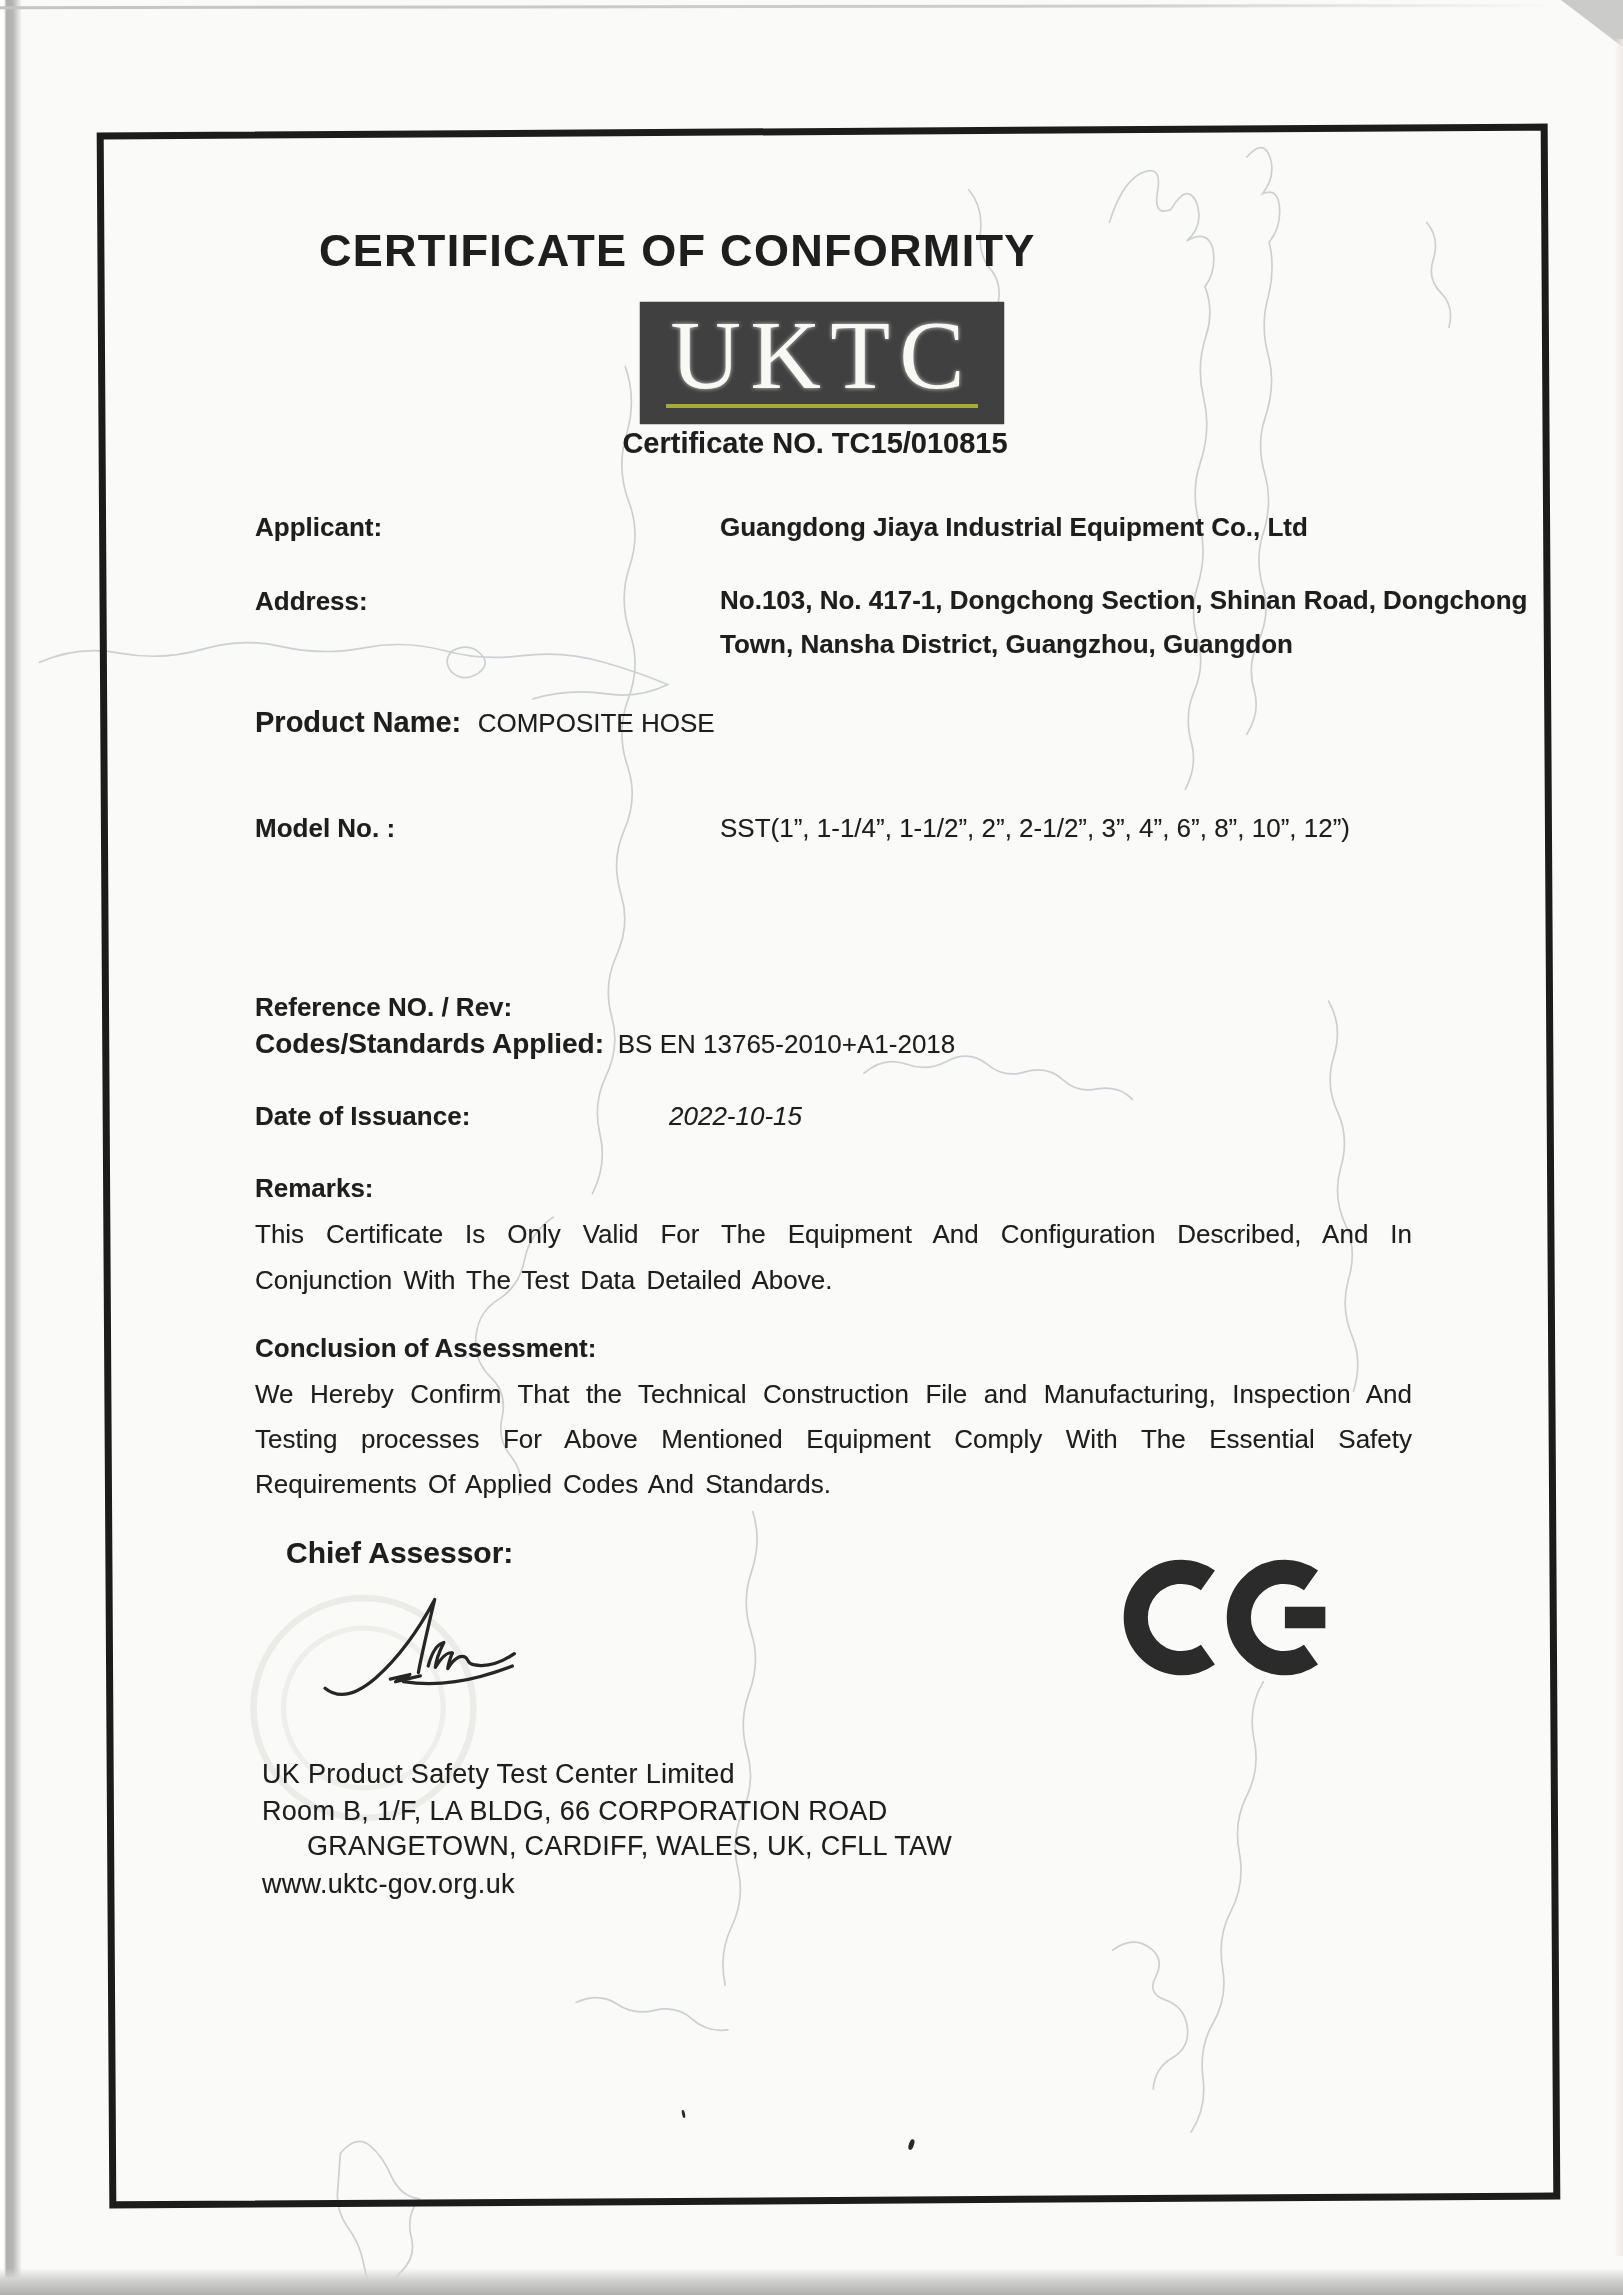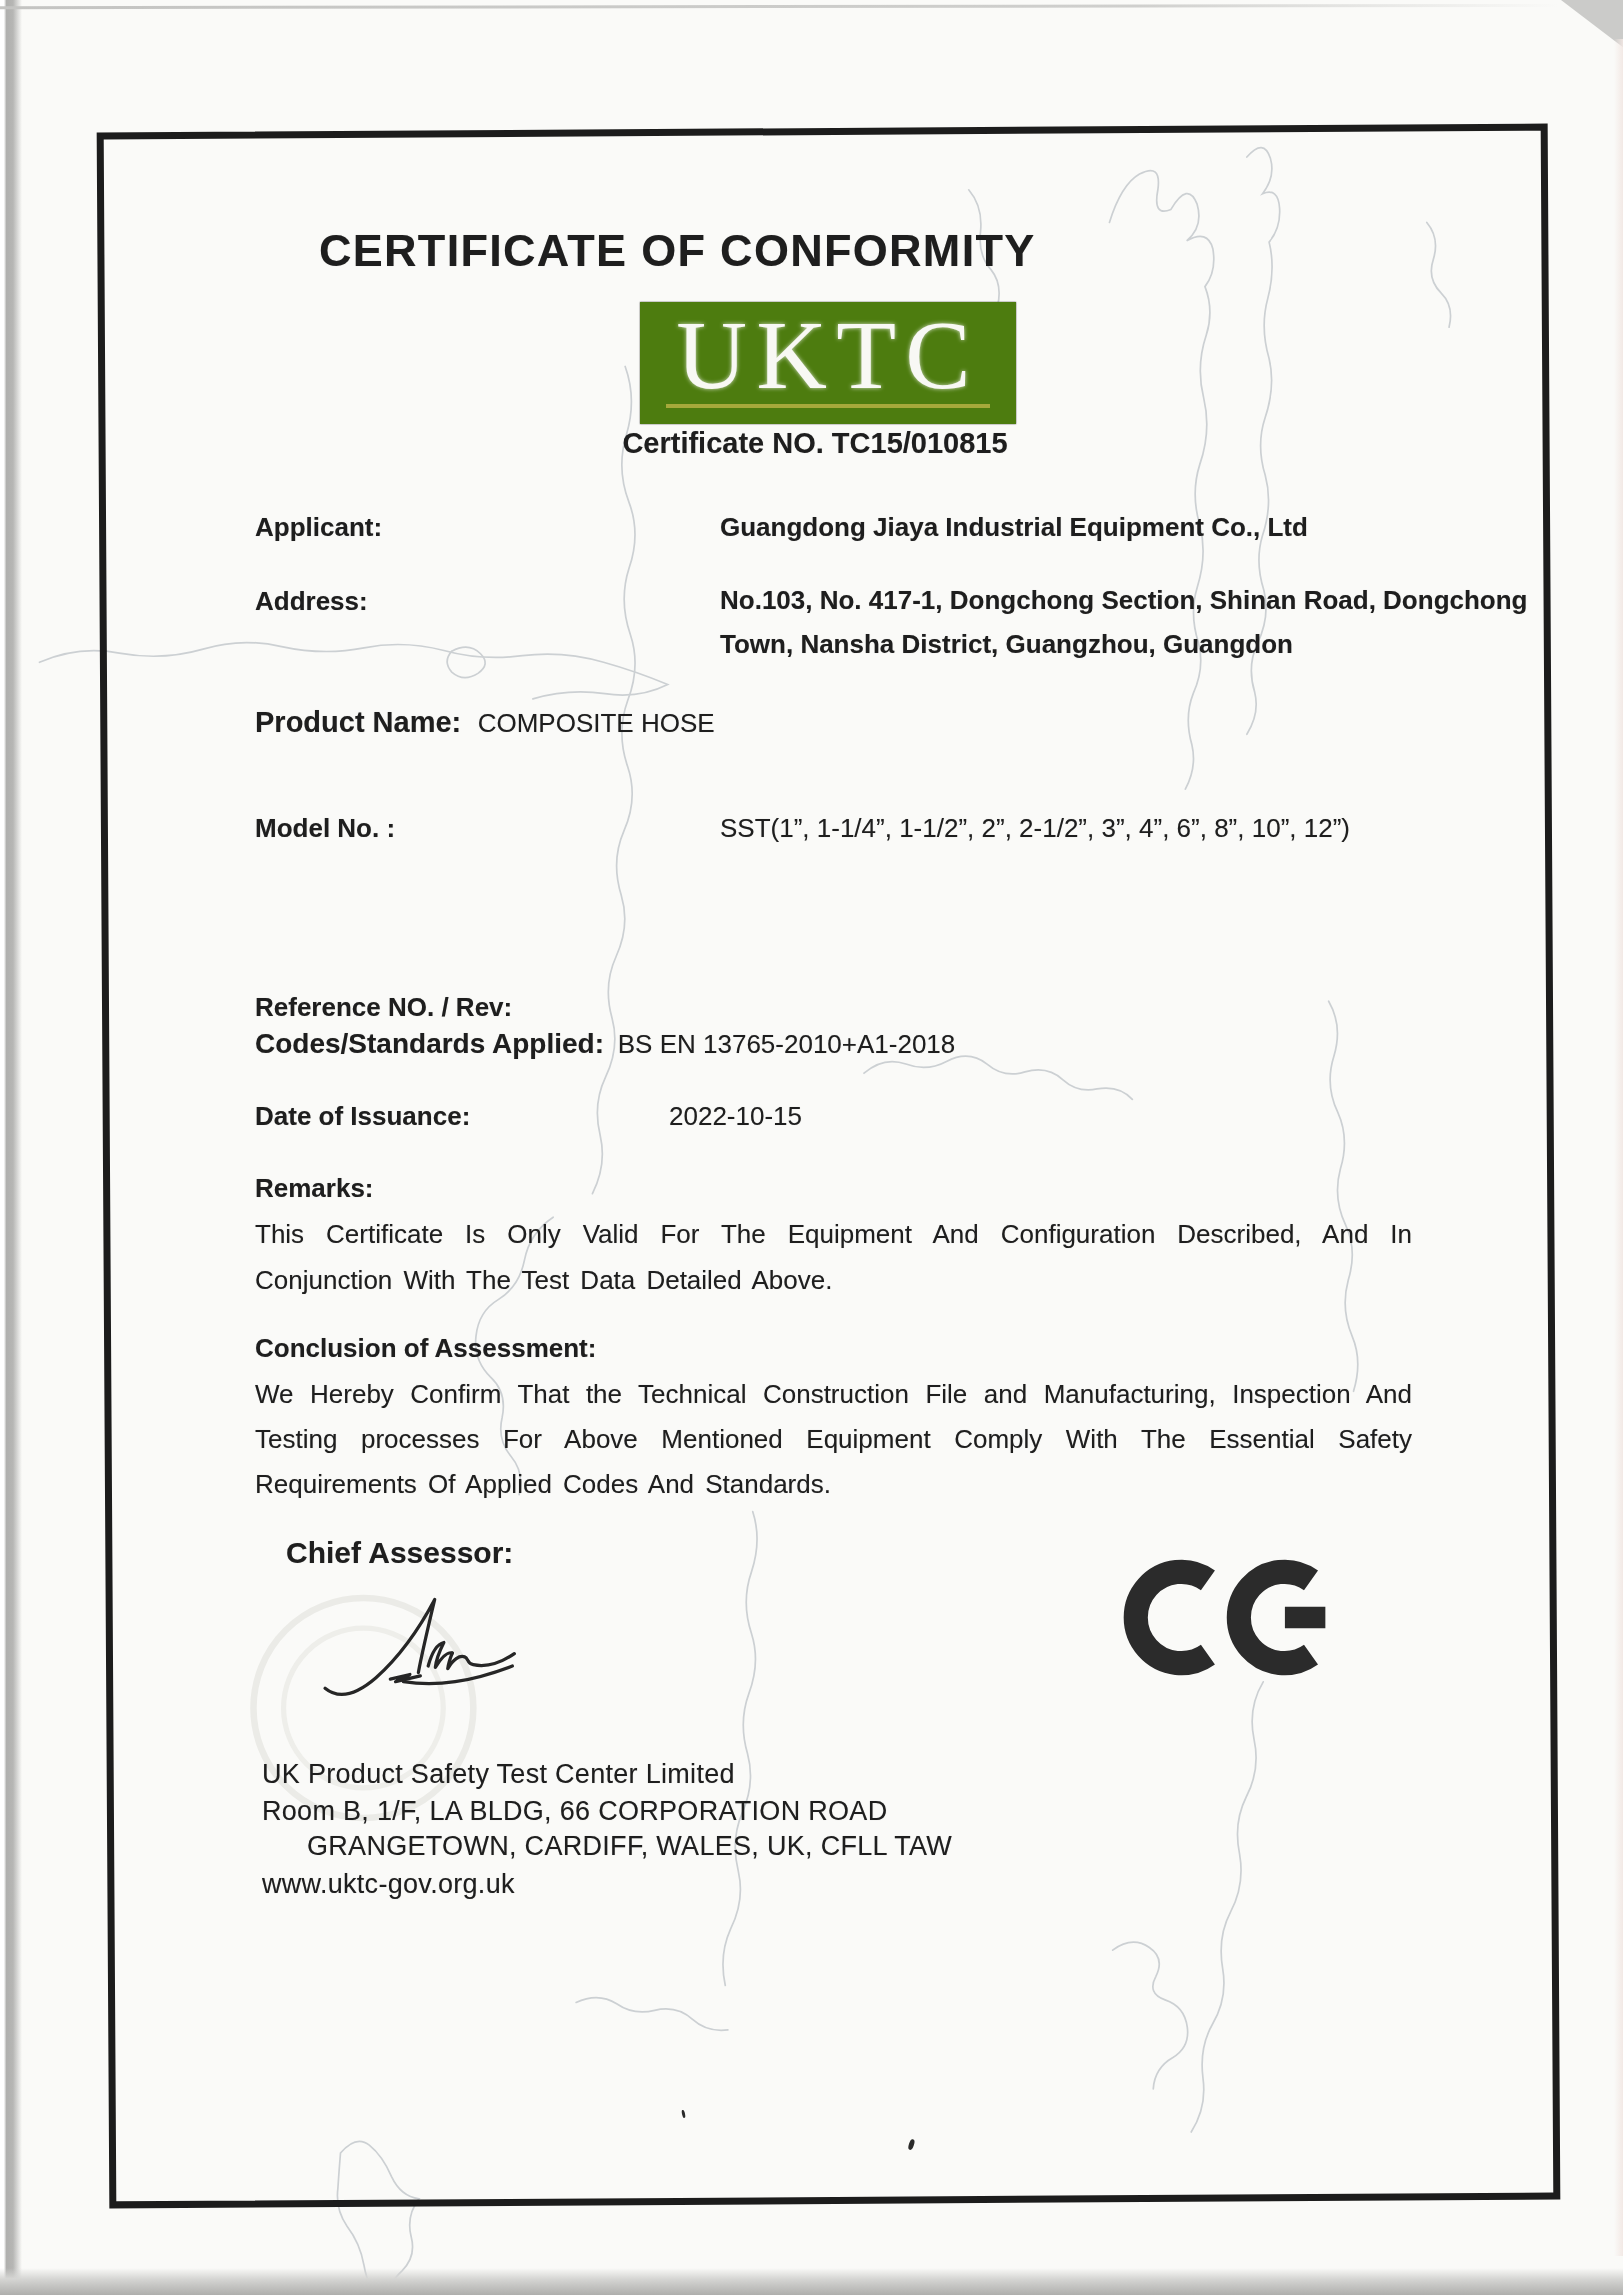--- a/index.html
+++ b/index.html
@@ -26,21 +26,21 @@
   .speck{position:absolute;background:#2a2a2a;border-radius:50%;}
   
   .frame{position:absolute;left:103px;top:128px;width:1437px;height:2062px;
     border:7.9px solid #1c1c1c;transform:rotate(-0.35deg);}
   
   .wm{position:absolute;left:0;top:0;}
   
   .title{position:absolute;left:0;top:225px;width:1344px;text-align:center;
     font-size:45px;font-weight:bold;letter-spacing:1.3px;padding-left:10.5px;box-sizing:border-box;}
   .logo{position:absolute;left:640px;top:302px;width:364px;height:122px;
-    background:#4d7c0f;box-shadow:0 0 1.3px #333;padding-left:12px;}
+    background:#404040;box-shadow:0 0 1.3px #333;}
   .logo-text{position:absolute;left:0;right:0;top:1.3px;text-align:center;
     font-family:"Liberation Serif","DejaVu Serif",serif;font-size:98px;line-height:105px;
     color:#f8f8f4;letter-spacing:9.2px;text-shadow:0 0 4.6px rgba(255,255,255,.75);}
   .logo-underline{position:absolute;left:26px;right:26px;bottom:15.7px;height:4.6px;background:#a6a93b;}
   .certno{position:absolute;left:0;top:427px;width:1624px;text-align:center;
     font-size:29px;font-weight:bold;padding-left:6px;box-sizing:border-box;}
   
   .row{position:absolute;left:255px;font-size:26px;}
   .lbl{font-weight:bold;}
   .val-b{font-weight:bold;}
@@ -126,21 +126,21 @@
     <span class="lbl">Reference NO. / Rev:</span>
   </div>
 
   <div class="row txt" style="top:1028px;">
     <span class="lbl" style="font-size:28px;">Codes/Standards Applied:</span>
     <span class="val" style="margin-left:6.5px;">BS EN 13765-2010+A1-2018</span>
   </div>
 
   <div class="row txt" style="top:1101px;">
     <span class="lbl">Date of Issuance:</span>
-    <span class="col2 val" style="left:414px;">2022-10-15</span>
+    <span class="col2 val" style="left:414px;font-style:italic;">2022-10-15</span>
   </div>
 
   <div class="h-block txt" style="top:1173px;">Remarks:</div>
   <div class="para txt" style="top:1211px;line-height:46px;">This Certificate Is Only Valid For The Equipment And Configuration Described, And In Conjunction With The Test Data Detailed Above.</div>
 
   <div class="h-block txt" style="top:1333px;">Conclusion of Assessment:</div>
   <div class="para txt" style="top:1372px;line-height:45px;">We Hereby Confirm That the Technical Construction File and Manufacturing, Inspection And Testing processes For Above Mentioned Equipment Comply With The Essential Safety Requirements Of Applied Codes And Standards.</div>
 
   <div class="h-block txt" style="top:1536px;font-size:30px;margin-left:31px;">Chief Assessor:</div>
 

